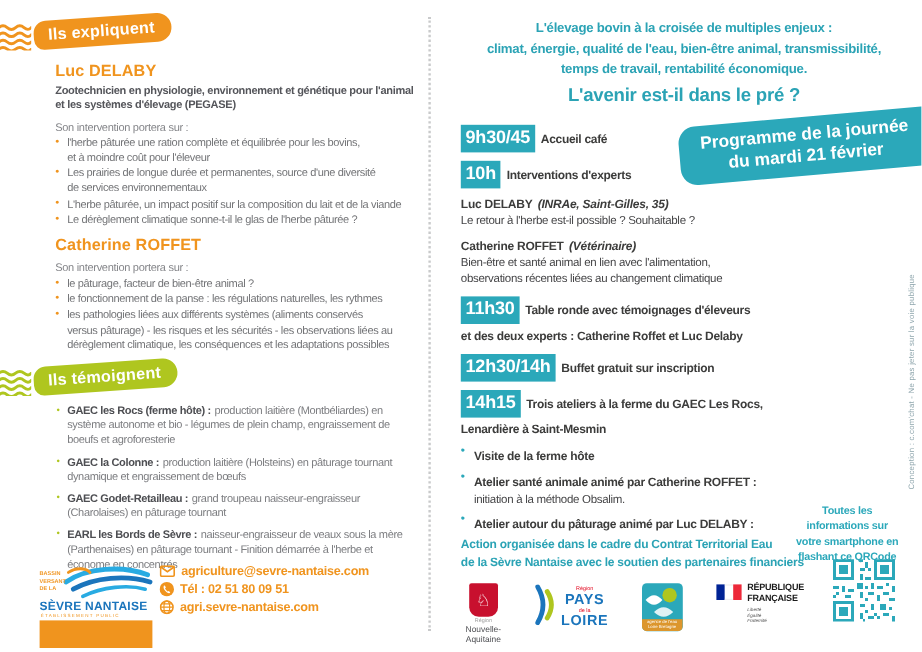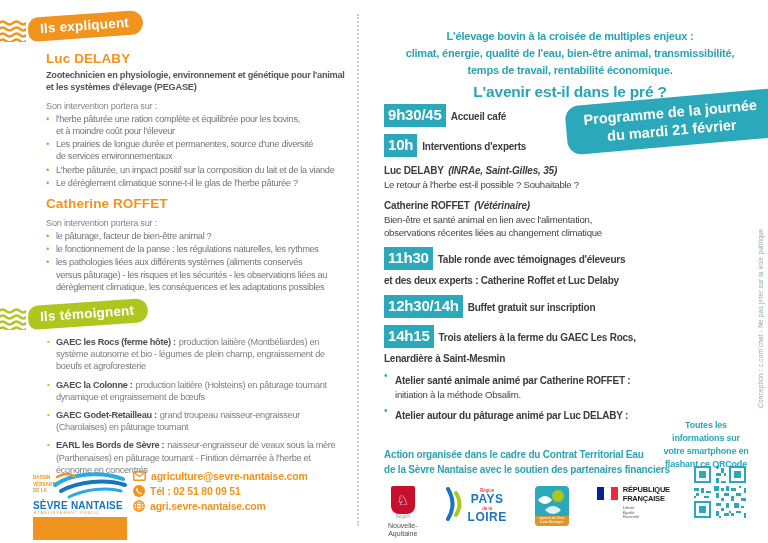--- a/index.html
+++ b/index.html
@@ -40,21 +40,21 @@
   .orange-bar { position:absolute; left:33px; top:517px; width:94px; height:23px; background:#F0941E; }
   .contact { position:absolute; left:133px; top:467px; width:230px; }
   .contact-title { color:#3C3C3B; font-weight:bold; font-size:10.5px; letter-spacing:-0.2px; }
   .contact-line { display:flex; align-items:center; gap:5px; margin-top:3px; }
   .contact-line .txt { color:#F0941E; font-weight:bold; font-size:10.5px; letter-spacing:-0.2px; }
 
   
   .divider { position:absolute; left:357px; top:14px; height:512px; width:0; border-left:2px dotted #C9CACB; }
 
   
-  .intro-block { position:absolute; left:380px; top:28px; width:380px; text-align:center; color:#2BA3B5; }
+  .intro-block { position:absolute; left:380px; top:16px; width:380px; text-align:center; color:#2BA3B5; }
   .intro-block .l { font-weight:bold; font-size:11px; line-height:17px; letter-spacing:-0.2px; }
   .intro-question { font-weight:bold; font-size:15.5px; margin-top:4px; letter-spacing:-0.2px; }
 
   .ribbon { position:absolute; right:-16px; top:97px; background:#2BA8BA; color:#fff;
             transform:rotate(-5deg); border-radius:14px; padding:6px 26px 7px 18px;
             font-weight:bold; font-size:14.5px; line-height:18px; text-align:center; white-space:pre-line; }
 
   .sched { position:absolute; left:384px; top:104px; width:306px; }
   .sched-row { margin-bottom:7px; }
   .time-badge { display:inline-block; background:#2BA8BA; color:#fff; font-weight:bold;
@@ -255,20 +255,23 @@
     </div>
 
     <div class="sched-row">
       <span class="time-badge">12h30/14h</span><span class="sched-title">Buffet gratuit sur inscription</span>
     </div>
 
     <div class="sched-row">
       <span class="time-badge">14h15</span><span class="sched-title">Trois ateliers à la ferme du GAEC Les Rocs,
 Lenardière à Saint-Mesmin</span>
       <div class="sub-bullets">
+        <div class="sub-bullet">
+          <span class="sb-lead">Visite de la ferme hôte</span>
+        </div>
         <div class="sub-bullet">
           <span class="sb-lead">Atelier santé animale animé par Catherine ROFFET :</span>
           <div class="sb-rest">initiation à la méthode Obsalim.</div>
         </div>
         <div class="sub-bullet">
           <span class="sb-lead">Atelier autour du pâturage animé par Luc DELABY :</span>
         </div>
       </div>
     </div>
 

